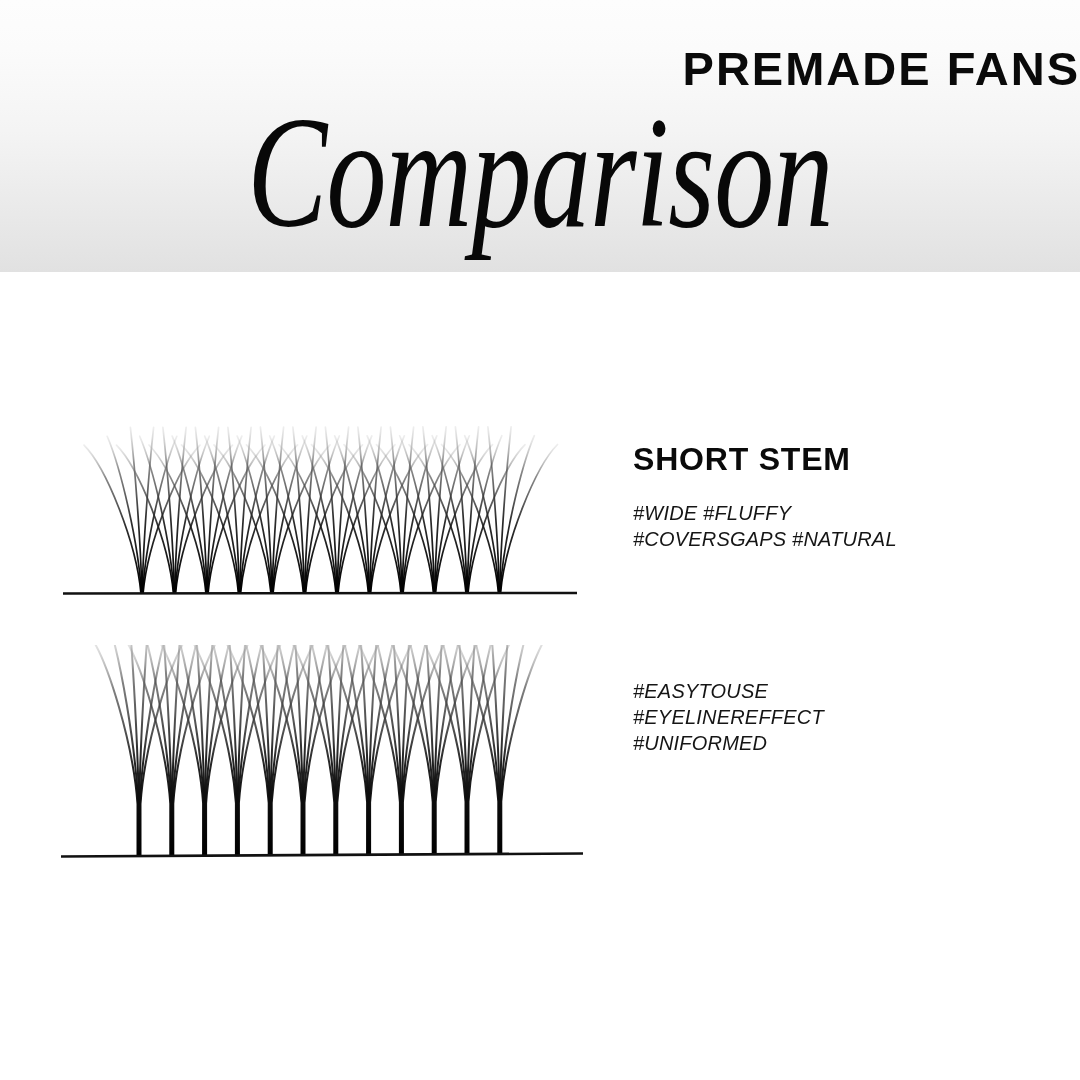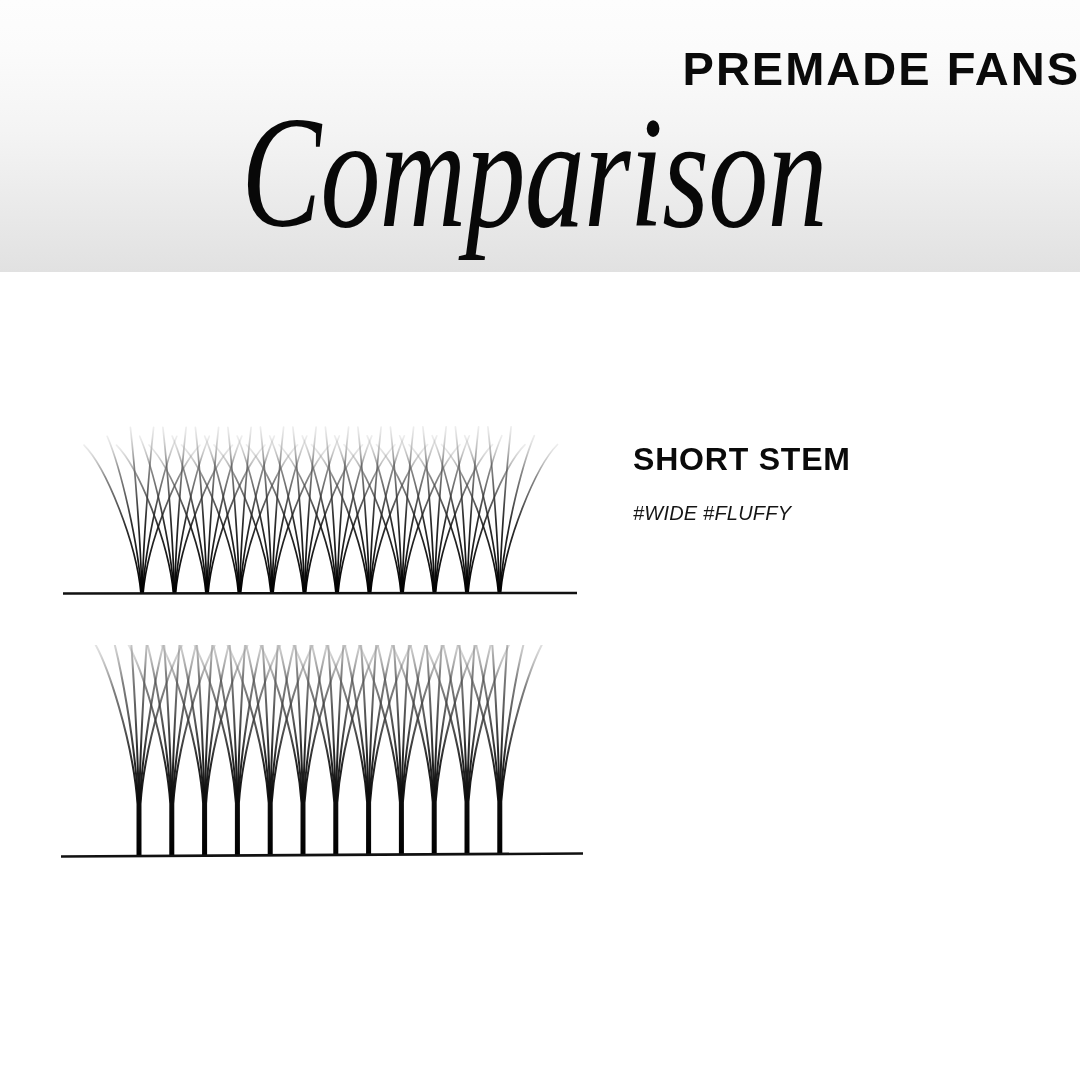--- a/index.html
+++ b/index.html
@@ -53,20 +53,21 @@
     top: 92px;
     width: 1068px;
     text-align: center;
     font-family: "Liberation Serif", serif;
     font-style: italic;
     font-weight: normal;
     font-size: 150px;
     line-height: 1;
     color: #080808;
     letter-spacing: -1px;
+    padding-left: 6px;
   }
   .title-script span {
     display: inline-block;
     transform: scaleX(0.80) scaleY(1.06);
     transform-origin: center top;
   }
 
   
   .row {
     position: absolute;
@@ -217,20 +218,21 @@
           </g>
 
         <line x1="8" y1="193.5" x2="522" y2="193.0" stroke="#111111" stroke-width="2.6"></line>
       </svg>
     </div>
 
     <div class="caption" id="caption-short">
       <div class="caption-title">SHORT STEM</div>
       <div class="caption-tags">
         <div>#WIDE #FLUFFY</div>
+        <div>#COVERSGAPS #NATURAL</div>
       </div>
     </div>
 
   </div>
 
   <div class="row" id="row-long">
 
     <div class="fan-art">
       <svg width="540" height="225" viewBox="0 0 540 225" xmlns="http://www.w3.org/2000/svg">
         <defs>
@@ -315,17 +317,22 @@
             <path d="M445.10 208.40 L445.10 156.40 C445.90 97.90 451.00 12.10 454.80 -33.53" stroke-width="2.00"></path>
             <path d="M445.70 208.40 L445.70 156.40 C448.10 97.90 463.40 12.10 474.80 -23.39" stroke-width="2.00"></path>
             <path d="M446.30 208.40 L446.30 156.40 C450.30 97.90 475.80 12.10 494.80 -13.25" stroke-width="2.00"></path>
           </g>
 
         <line x1="6" y1="211.5" x2="528" y2="208.5" stroke="#111111" stroke-width="2.6"></line>
       </svg>
     </div>
 
     <div class="caption" id="caption-long">
+      <div class="caption-tags">
+        <div>#EASYTOUSE</div>
+        <div>#EYELINEREFFECT</div>
+        <div>#UNIFORMED</div>
+      </div>
     </div>
 
   </div>
 
 </div>
 
 </body></html>

